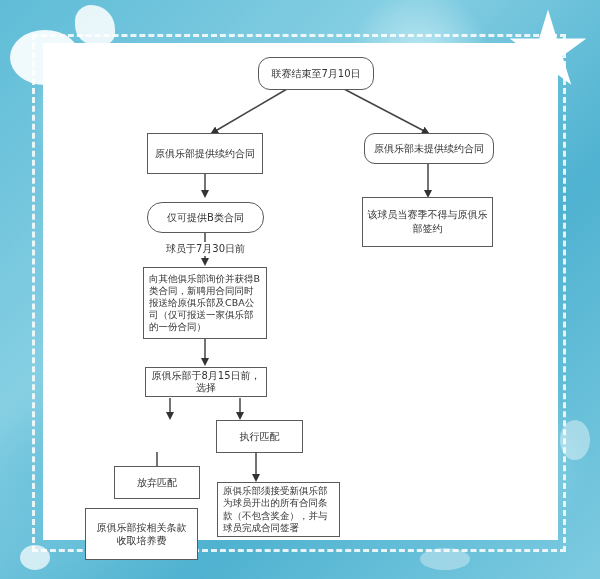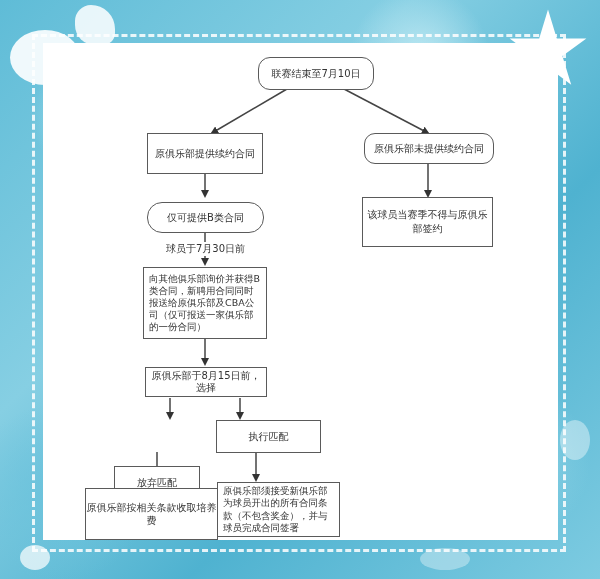--- a/index.html
+++ b/index.html
@@ -83,17 +83,17 @@
 <div class="node" style="left:147px;top:202px;width:117px;height:31px;border-radius:15px;">仅可提供B类合同</div>
 
 <div class="edge-label" style="left:164px;top:242px;">球员于7月30日前</div>
 
 <div class="node left-text" style="left:143px;top:267px;width:124px;height:72px;font-size:9.5px;line-height:12px;padding:2px 5px;">向其他俱乐部询价并获得B类合同，新聘用合同同时报送给原俱乐部及CBA公司（仅可报送一家俱乐部的一份合同）</div>
 
 <div class="node" style="left:145px;top:367px;width:122px;height:30px;line-height:12px;">原俱乐部于8月15日前，选择</div>
 
 <div class="node" style="left:114px;top:420px;width:86px;height:33px;margin-top:46px;">放弃匹配</div>
 
-<div class="node" style="left:216px;top:420px;width:105px;height:33px;">执行匹配</div>
+<div class="node" style="left:216px;top:420px;width:87px;height:33px;">执行匹配</div>
 
-<div class="node" style="left:85px;top:488px;width:133px;height:52px;line-height:13px;padding:2px 0;">原俱乐部按相关条款收取培养费</div>
+<div class="node" style="left:85px;top:508px;width:113px;height:52px;line-height:13px;padding:2px 10px;">原俱乐部按相关条款收取培养费</div>
 
 <div class="node left-text" style="left:217px;top:482px;width:123px;height:55px;font-size:9.5px;line-height:12.5px;padding:1px 5px;">原俱乐部须接受新俱乐部为球员开出的所有合同条款（不包含奖金），并与球员完成合同签署</div>
 
 </body></html>

